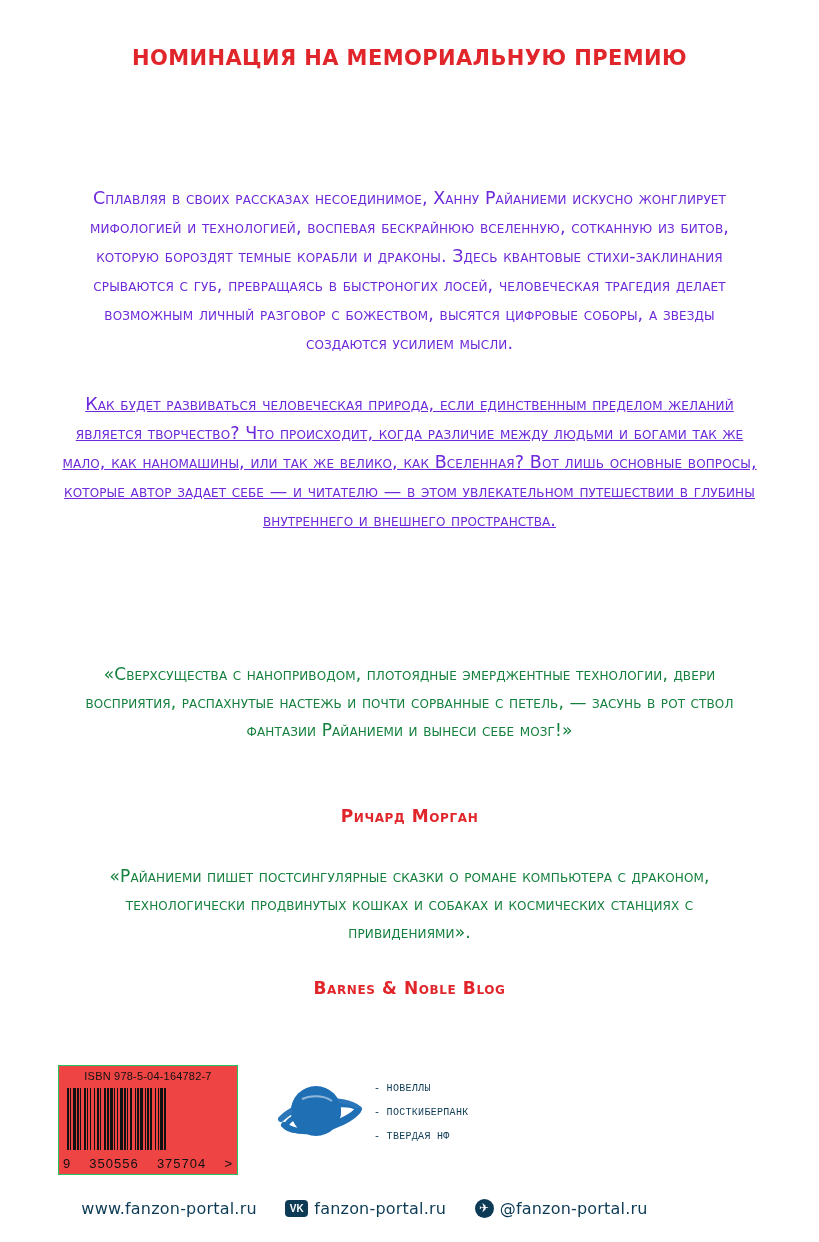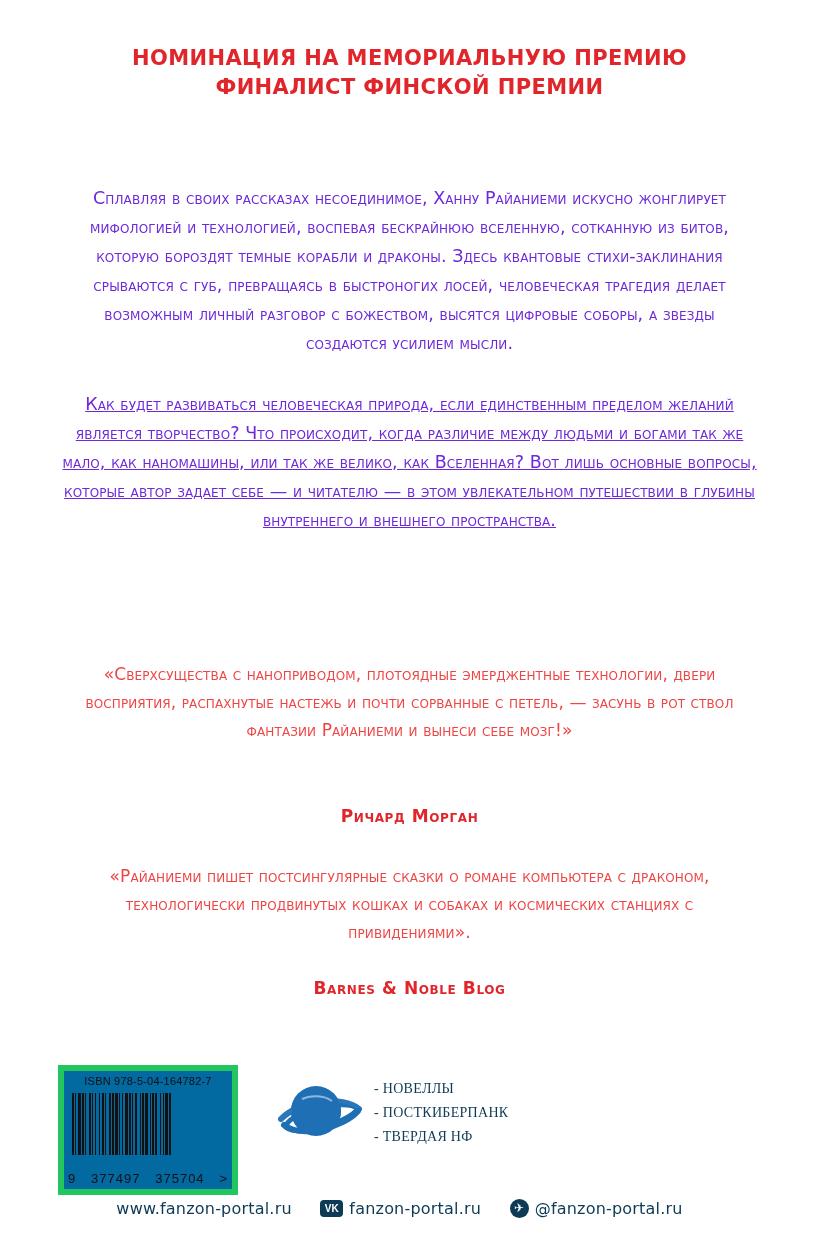--- a/index.html
+++ b/index.html
@@ -60,21 +60,21 @@
   }
   .blurb.p1 { top: 184px; }
   .blurb.p2 { top: 390px; text-decoration: underline; }
 
   
   .quote {
     position: absolute;
     left: 72px;
     width: 675px;
     text-align: center;
-    color: #ef4444;
+    color: #15803d;
     font-family: "DejaVu Sans", sans-serif;
     font-size: 17px;
     line-height: 28px;
     font-variant: small-caps;
     letter-spacing: 0.1px;
   }
   .quote.q1 { top: 660px; }
   .quote.q2 { top: 862px; }
   .attribution {
     position: absolute;
@@ -99,23 +99,23 @@
     width: 819px;
     height: 187px;
   }
 
   
   .barcode-box {
     position: absolute;
     left: 58px;
     top: 10px;
     width: 180px;
-    height: 130px;
-    border: 6px solid #22c55e;
-    background: #0369a1;
+    height: 110px;
+    border: 1px solid #22c55e;
+    background: #ef4444;
     box-sizing: border-box;
   }
   .isbn-text {
     position: absolute;
     top: 4px;
     left: 0;
     width: 100%;
     text-align: center;
     font-family: "Liberation Sans", sans-serif;
     font-size: 11px;
@@ -157,22 +157,22 @@
     width: 92px;
     height: 92px;
   }
 
   
   .series {
     position: absolute;
     left: 374px;
     top: 22px;
     color: #0d3b55;
-    font-family: Liberation Serif, serif;
-    font-size: 14px;
+    font-family: Liberation Mono, monospace;
+    font-size: 10px;
     line-height: 24px;
     font-variant: small-caps;
     letter-spacing: 0.3px;
   }
 
   
   .fanzon {
     position: absolute;
     left: 567px;
     top: 30px;
@@ -189,21 +189,20 @@
   .links {
     position: absolute;
     left: 0;
     top: 143px;
     width: 729px;
     text-align: center;
     color: #0d3b55;
     font-family: "DejaVu Sans", sans-serif;
     font-size: 16px;
     letter-spacing: 0.2px;
-    margin-left: 35px;
   }
   .links .item {
     display: inline-block;
     vertical-align: middle;
   }
   .links .gap { display: inline-block; width: 18px; }
   .vk-badge {
     display: inline-block;
     vertical-align: middle;
     width: 23px;
@@ -233,21 +232,20 @@
     font-family: "Liberation Sans", sans-serif;
   }
 </style>
 </head>
 <body>
 
 <div class="page">
 
   <div class="award">
     <span class="line">Номинация на мемориальную премию</span>
-    <span class="line">Финалист финской премии</span>
   </div>
 
   <div class="blurb p1">Сплавляя в своих рассказах несоединимое, Ханну Райаниеми искусно жонглирует мифологией и технологией, воспевая бескрайнюю вселенную, сотканную из битов, которую бороздят темные корабли и драконы. Здесь квантовые стихи-заклинания срываются с губ, превращаясь в быстроногих лосей, человеческая трагедия делает возможным личный разговор с божеством, высятся цифровые соборы, а звезды создаются усилием мысли.</div>
   <div class="blurb p2">Как будет развиваться человеческая природа, если единственным пределом желаний является творчество? Что происходит, когда различие между людьми и богами так же мало, как наномашины, или так же велико, как Вселенная? Вот лишь основные вопросы, которые автор задает себе — и читателю — в этом увлекательном путешествии в глубины внутреннего и внешнего пространства.</div>
 
   <div class="quote q1">«Сверхсущества с наноприводом, плотоядные эмерджентные технологии, двери восприятия, распахнутые настежь и почти сорванные с петель, — засунь в рот ствол фантазии Райаниеми и вынеси себе мозг!»</div>
   <div class="attribution a1">Ричард Морган</div>
 
   <div class="quote q2">«Райаниеми пишет постсингулярные сказки о романе компьютера с драконом, технологически продвинутых кошках и собаках и космических станциях с привидениями».</div>
   <div class="attribution a2">Barnes &amp; Noble Blog</div>
@@ -313,21 +311,21 @@
           <i style="width: 2px; background: transparent;"></i>
           <i style="width: 1px; background: rgb(17, 17, 17);"></i>
           <i style="width: 1px; background: transparent;"></i>
           <i style="width: 3px; background: rgb(17, 17, 17);"></i>
           <i style="width: 1px; background: transparent;"></i>
           <i style="width: 2px; background: rgb(17, 17, 17);"></i>
           <i style="width: 2px; background: transparent;"></i>
         </div>
       <div class="ean-digits">
         <span>9</span>
-        <span>377497</span>
+        <span>350556</span>
         <span>375704</span>
         <span>&gt;</span>
       </div>
     </div>
 
     <div class="planet">
       <svg viewBox="0 0 92 92" width="92" height="92" aria-hidden="true">
         <circle cx="44" cy="42" r="25" fill="#1f6fb5"></circle>
         <path d="M14 58 C14 44, 74 28, 86 40" stroke="#1f6fb5" stroke-width="5" fill="none" stroke-linecap="round"></path>
         <path d="M12 56 C20 70, 70 56, 84 42" stroke="#1f6fb5" stroke-width="5" fill="none" stroke-linecap="round"></path>

